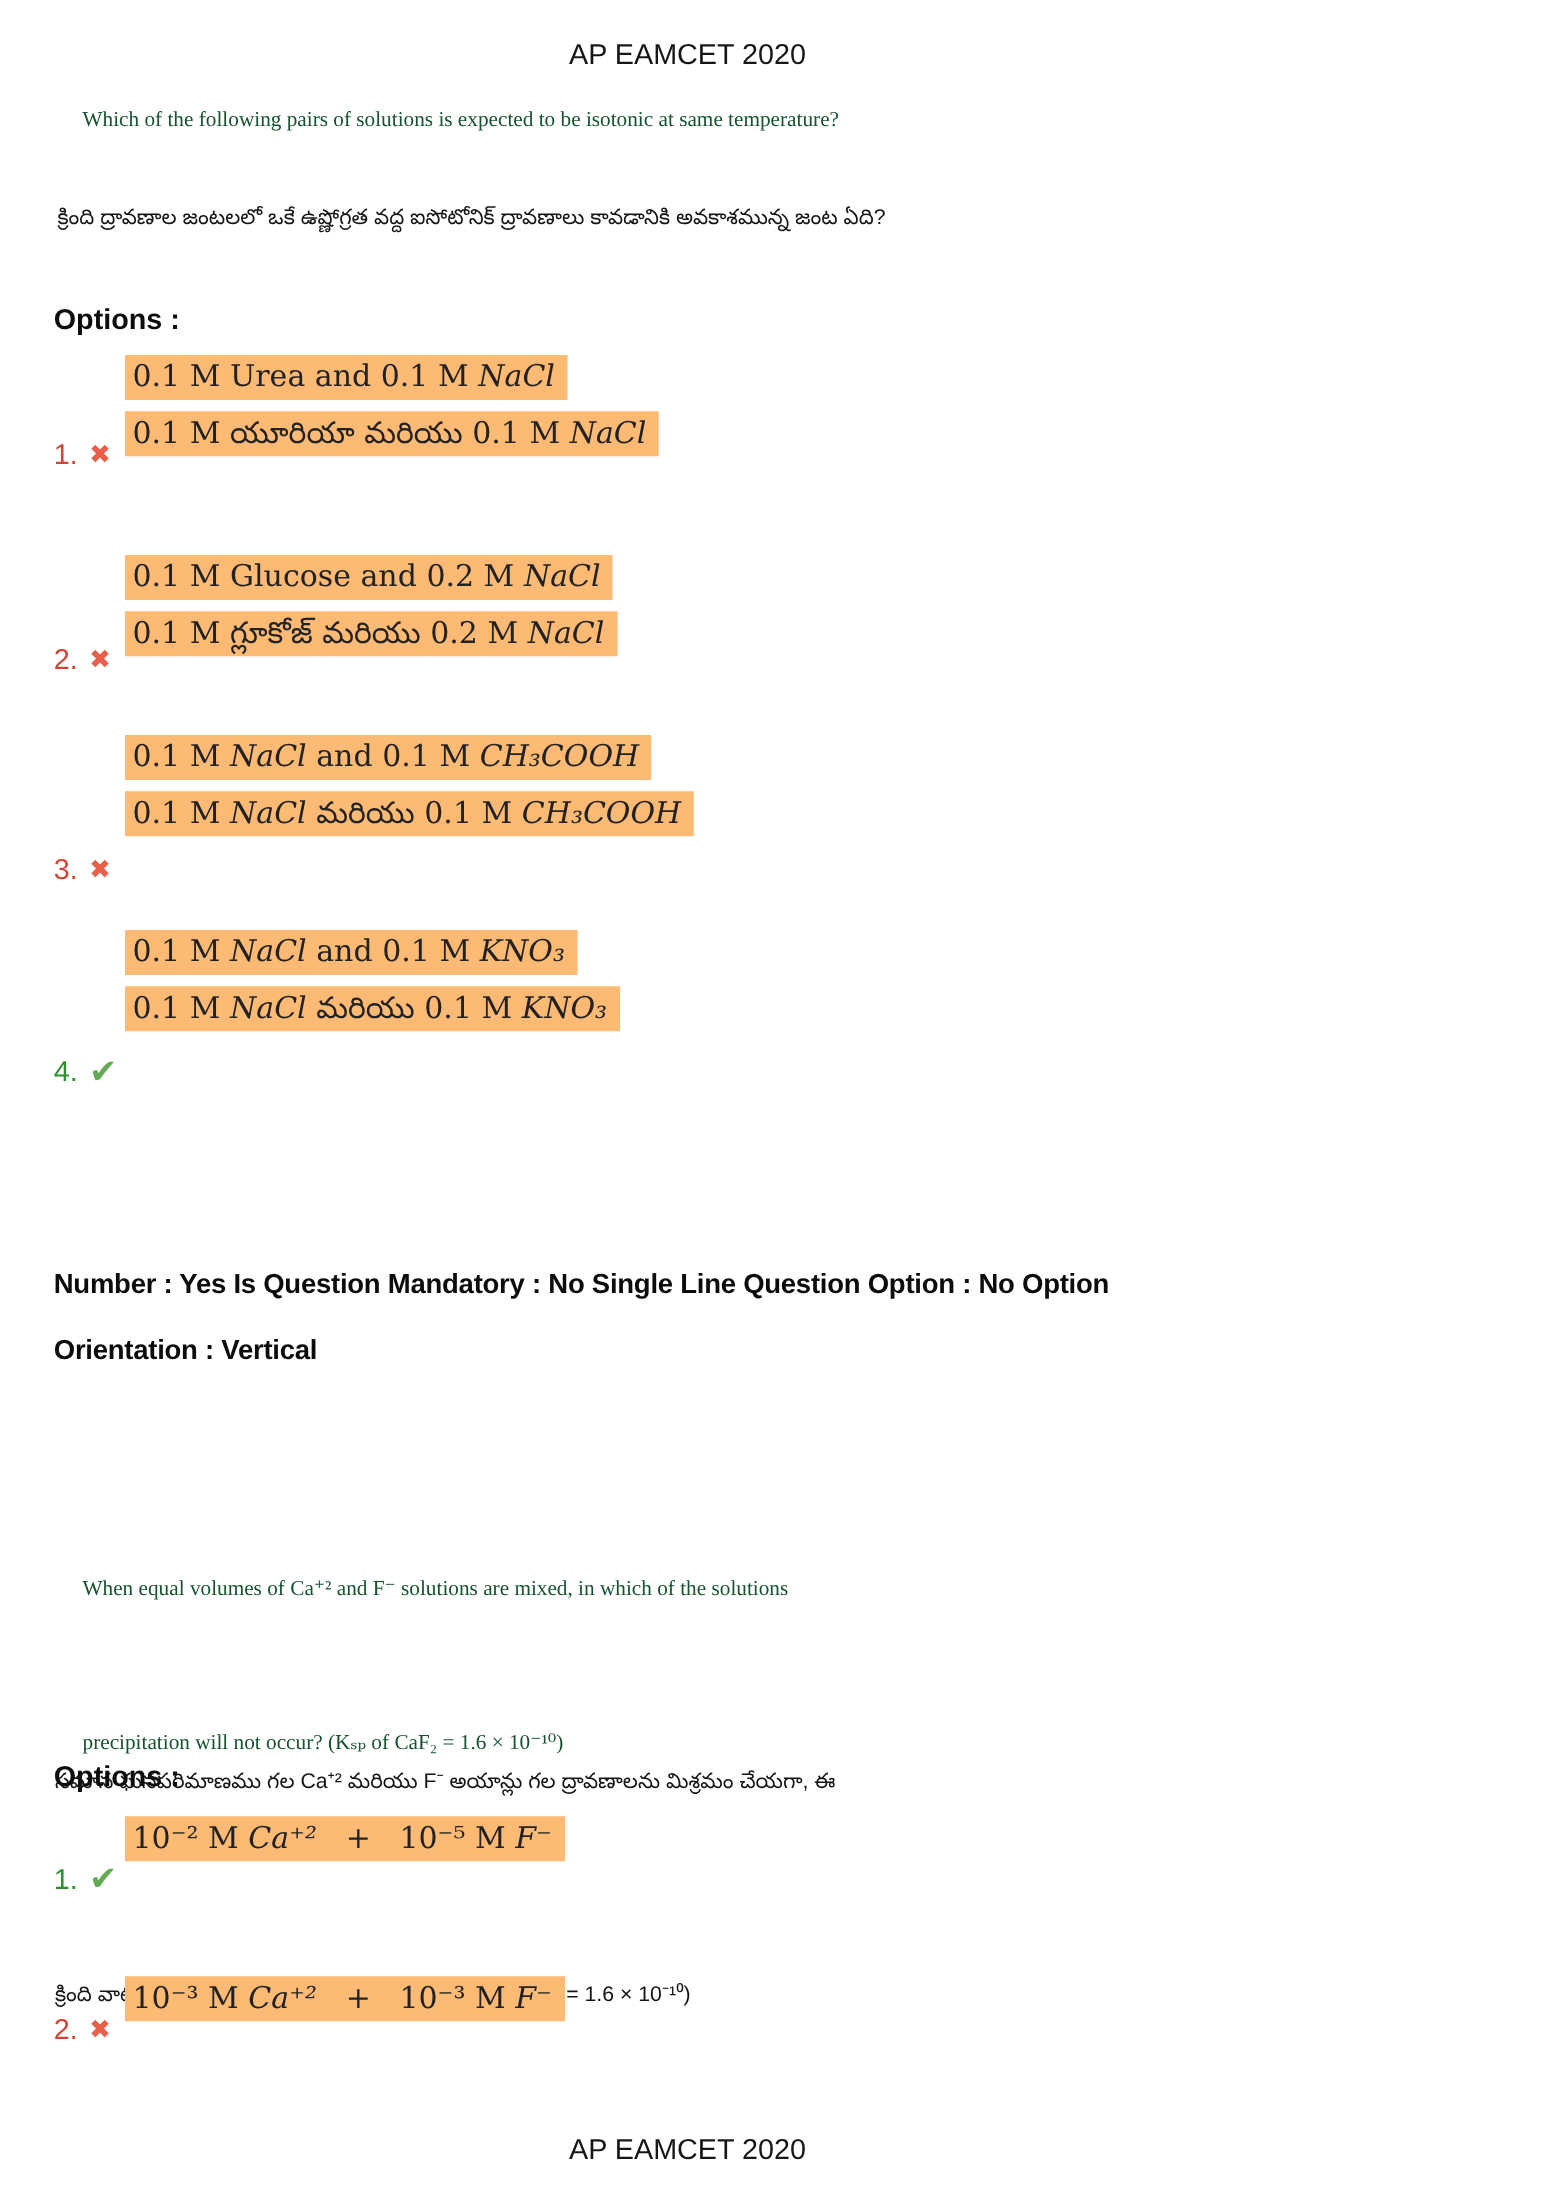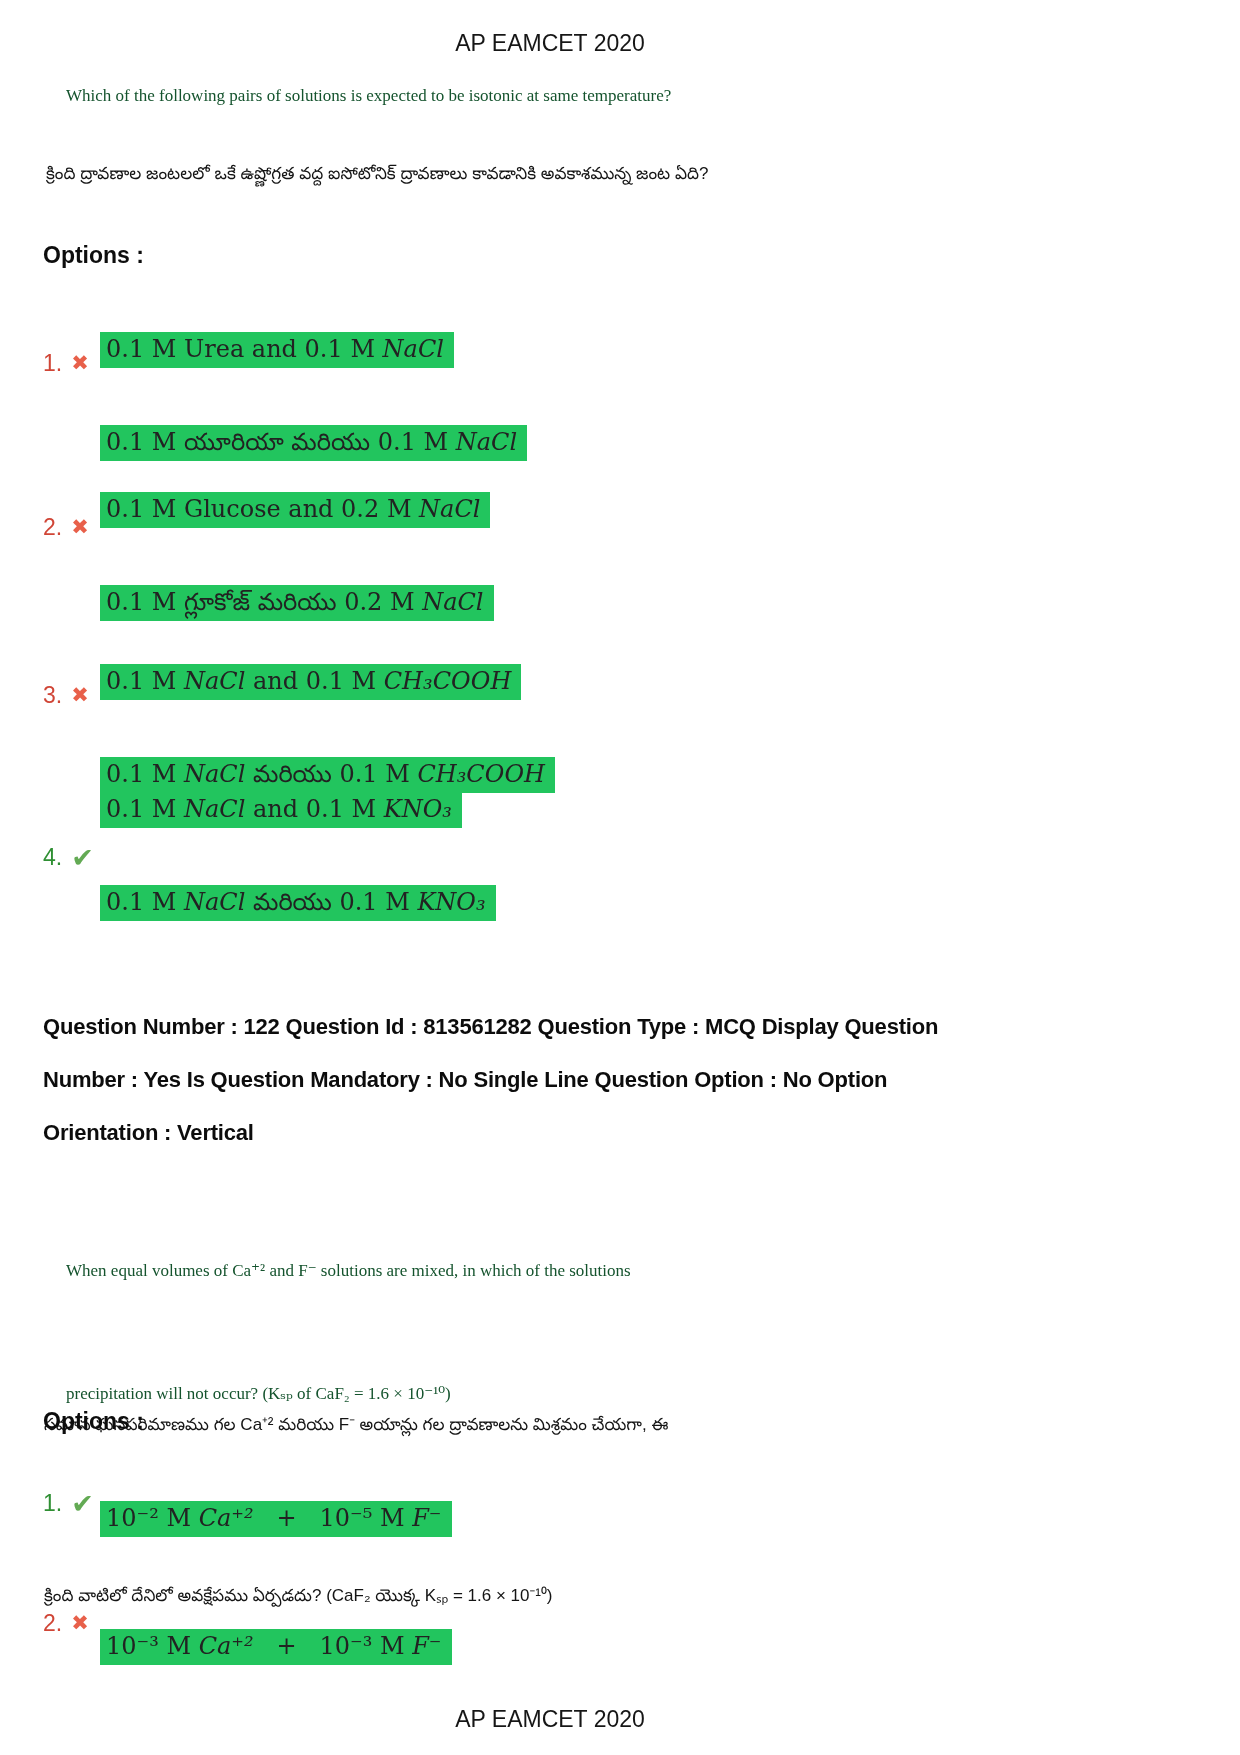--- a/index.html
+++ b/index.html
@@ -7,22 +7,22 @@
     position:relative;width:1100px;height:1755px;background:#ffffff;
     font-family:"Liberation Sans",sans-serif;color:#1a1a1a;overflow:hidden;
   }
   .abs{position:absolute;}
   .center-line{left:0;right:0;text-align:center;font-size:23px;color:#161616;}
   .q-en{font-family:"Liberation Serif","DejaVu Serif",serif;font-size:17px;color:#14532d;white-space:pre-wrap;margin-left:18px;}
   .q-te{font-size:17px;color:#141414;white-space:pre-wrap;}
   .opts-label{font-weight:700;font-size:23px;color:#0d0d0d;}
   .fline{
     font-family:"DejaVu Serif","Liberation Serif","DejaVu Sans",serif;
-    font-size:24px;color:#222;background:#22c55e;display:inline-block;
-    padding:2px 10px 4px 6px;white-space:pre-wrap;line-height:1.25;margin-top:48px;
+    font-size:24px;color:#222;background:#fdba74;display:inline-block;
+    padding:2px 10px 4px 6px;white-space:pre-wrap;line-height:1.25;
   }
   .opt-lines .fline{margin-bottom:9px;}
   .opt-lines{display:flex;flex-direction:column;align-items:flex-start;}
   .fm{font-style:italic;}
   .marker{display:flex;align-items:center;gap:9px;}
   .opt-num{font-size:23px;font-weight:400;}
   .num-incorrect{color:var(--incorrect,#d04536);}
   .num-correct{color:var(--correct,#2f8f33);}
   .mark{font-family:"DejaVu Sans",sans-serif;line-height:1;}
   .mark-cross{color:var(--cross,#e8604a);font-size:21px;}
@@ -54,40 +54,39 @@
 
   <div class="abs opt-lines" style="left:100px;top:444px;">
     <div class="fline"><span>0.1 M Glucose and 0.2 M </span><span class="fm">NaCl</span><span></span><span class="fm"></span></div>
     <div class="fline"><span>0.1 M గ్లూకోజ్ మరియు 0.2 M </span><span class="fm">NaCl</span><span></span><span class="fm"></span></div>
   </div>
   <div class="abs marker" style="left:43px;top:514px;">
     <span class="opt-num num-incorrect">2.</span>
     <span class="mark mark-cross">✖</span>
   </div>
 
-  <div class="abs opt-lines" style="left:100px;top:616px;">
+  <div class="abs opt-lines" style="left:100px;top:588px;">
     <div class="fline"><span>0.1 M </span><span class="fm">NaCl</span><span> and 0.1 M </span><span class="fm">CH₃COOH</span></div>
     <div class="fline"><span>0.1 M </span><span class="fm">NaCl</span><span> మరియు 0.1 M </span><span class="fm">CH₃COOH</span></div>
   </div>
   <div class="abs marker" style="left:43px;top:682px;">
     <span class="opt-num num-incorrect">3.</span>
     <span class="mark mark-cross">✖</span>
   </div>
 
   <div class="abs opt-lines" style="left:100px;top:744px;justify-content:flex-end;">
     <div class="fline"><span>0.1 M </span><span class="fm">NaCl</span><span> and 0.1 M </span><span class="fm">KNO₃</span></div>
     <div class="fline"><span>0.1 M </span><span class="fm">NaCl</span><span> మరియు 0.1 M </span><span class="fm">KNO₃</span></div>
   </div>
   <div class="abs marker" style="left:43px;top:844px;">
     <span class="opt-num num-correct">4.</span>
     <span class="mark mark-check">✔</span>
   </div>
 
   <div class="abs meta" style="left:43px;top:1000px;width:1160px;">
-    <div>Question Number : 122 Question Id : 813561282 Question Type : MCQ Display Question</div>
     <div>Number : Yes Is Question Mandatory : No Single Line Question Option : No Option</div>
     <div>Orientation : Vertical</div>
   </div>
 
   <div class="abs q-en lh-en" style="left:48px;top:1168px;width:1150px;">
     <div>When equal volumes of Ca⁺² and F⁻ solutions are mixed, in which of the solutions</div>
     <div>precipitation will not occur? (Kₛₚ of CaF₂ = 1.6 × 10⁻¹⁰)</div>
   </div>
   <div class="abs q-te lh-te" style="left:44px;top:1282px;width:1160px;">
     <div>సమాన ఘనపరిమాణము గల Ca⁺² మరియు F⁻ అయాన్లు గల ద్రావణాలను మిశ్రమం చేయగా, ఈ</div>

